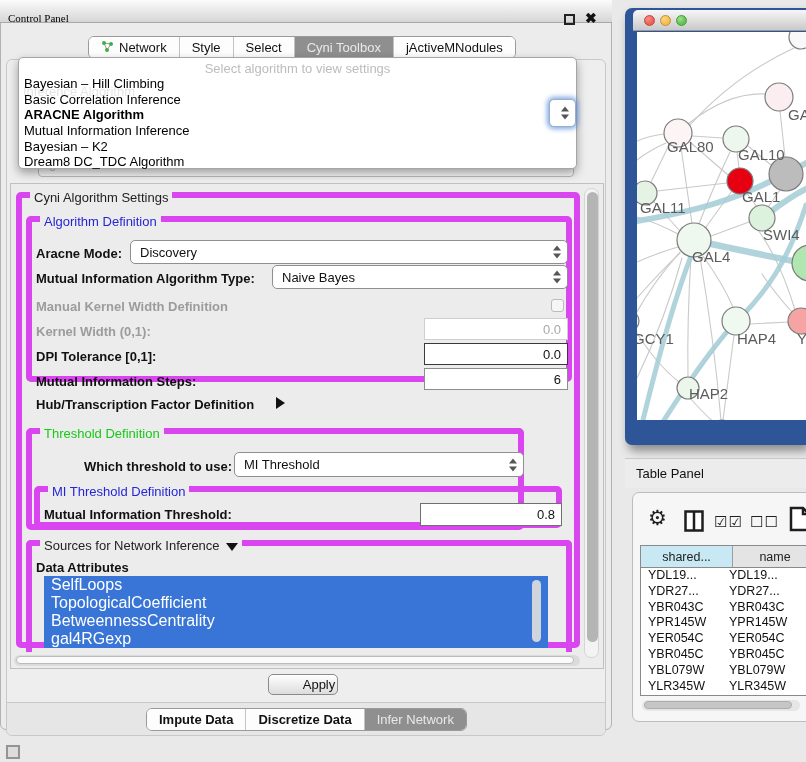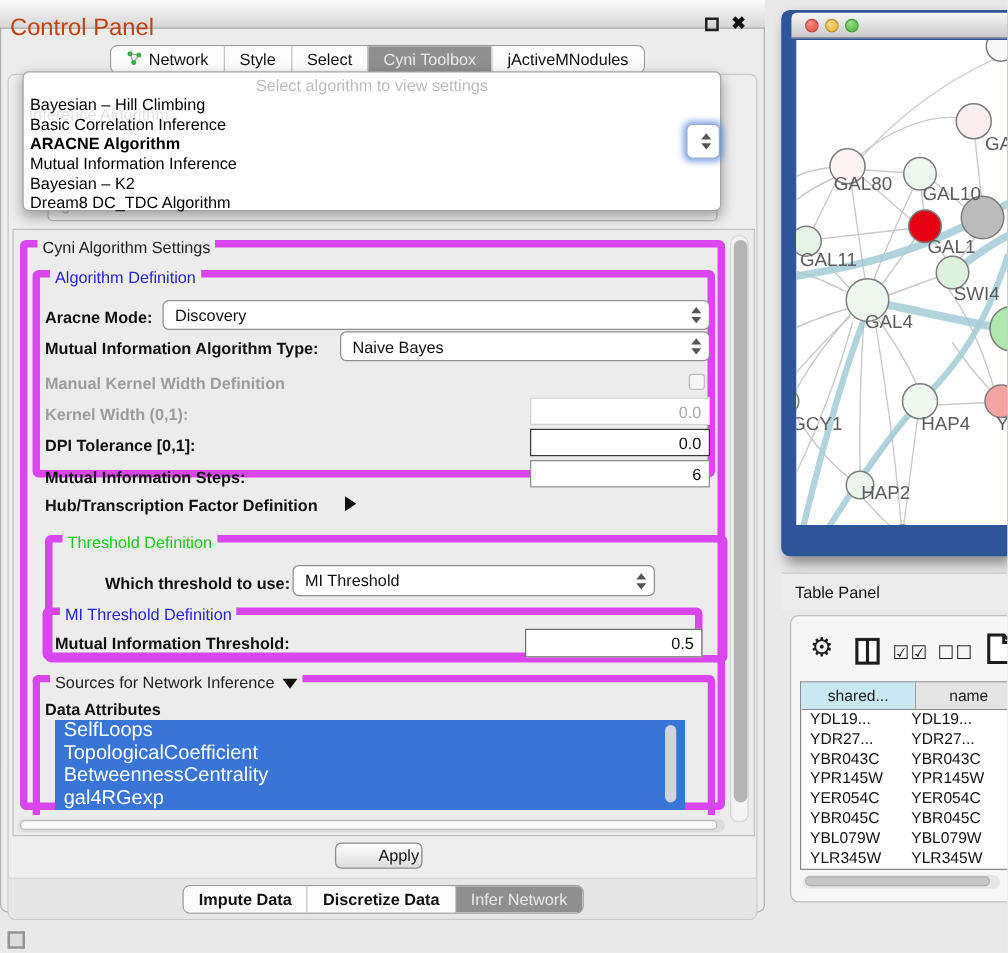--- a/index.html
+++ b/index.html
@@ -6,21 +6,21 @@
   *{box-sizing:border-box;}
   #app{position:relative;width:806px;height:762px;overflow:hidden;
        font-family:"Liberation Sans",sans-serif;background:#e9e9e9;}
   .abs{position:absolute;}
   .lbl{font-size:13px;color:#111;}
   .b{font-weight:bold;}
   .dis{color:#9c9c9c;}
   
   .cp-win{left:0;top:8;width:612px;height:730px;background:#ececec;border:1px solid #b2b2b2;border-radius:0 0 6px 6px;}
   .cp-title{left:0;top:8;width:612px;height:23px;background:linear-gradient(#fbfbfb,#d6d6d6);border-bottom:1px solid #a8a8a8;}
-  .cp-title-text{left:8px;top:12px;font-size:19px;color:#c2410c;}
+  .cp-title-text{left:8px;top:12px;font-size:11px;color:#000000;font-family:Liberation Serif, serif;}
   .float-ic{left:564px;top:14px;width:11px;height:11px;border:2px solid #222;background:transparent;}
   .close-ic{left:585px;top:10px;font-size:14px;font-weight:bold;color:#111;}
   .content-panel{left:6px;top:59px;width:600px;height:677px;background:#eeeeee;border:1px solid #c8c8c8;border-radius:6px;}
   
   .tabbar{display:flex;border:1px solid #9a9a9a;border-radius:6px;overflow:hidden;background:#fdfdfd;height:23px;}
   .tab{padding:3px 12px;font-size:13px;color:#111;border-left:1px solid #c3c3c3;display:flex;align-items:center;gap:5px;background:#fdfdfd;white-space:nowrap;}
   .tab:first-child{border-left:none;}
   .tab.sel{background:#8f8f8f;color:#e9e9e9;}
   
   .popup{left:18px;top:57px;width:559px;height:112px;background:#fff;border:1px solid #a5a5a5;border-radius:5px;box-shadow:0 4px 10px rgba(0,0,0,.35);z-index:30;}
@@ -166,34 +166,34 @@
   <div class="abs lbl b" style="left:36px;top:374px;">Mutual Information Steps:</div>
   <div class="tf" style="left:424px;top:368px;width:144px;height:22px;border:1px solid #8d8d8d;">
     <span>6</span>
   </div>
 
   <div class="abs lbl b" style="left:36px;top:397px;">
     <span>Hub/Transcription Factor Definition</span>
   </div>
   <div class="tri-right" style="left:276px;top:397px;"></div>
 
-  <div class="group" style="left:36px;top:428px;width:546px;height:102px;">
+  <div class="group" style="left:26px;top:428px;width:498px;height:102px;">
     <span class="legend lg-green">Threshold Definition</span>
   </div>
   <div class="abs lbl b" style="left:84px;top:459px;">Which threshold to use:</div>
   <div class="combo" style="left:234px;top:452px;width:290px;height:25px;">
     <span>MI Threshold</span>
     <span class="updown"></span>
   </div>
   <div class="group" style="left:34px;top:486px;width:528px;height:42px;">
     <span class="legend lg-blue">MI Threshold Definition</span>
   </div>
   <div class="abs lbl b" style="left:44px;top:507px;">Mutual Information Threshold:</div>
   <div class="tf" style="left:420px;top:503px;width:142px;height:23px;border:1px solid #6f6f6f;">
-    <span>0.5</span>
+    <span>0.8</span>
   </div>
 
   <div class="group" style="left:26px;top:540px;width:546px;height:112px;border-bottom:none;border-radius:5px 5px 0 0;">
     <span class="legend" style="color:#222;">
       <span>Sources for Network Inference</span><span class="tri-down"></span>
     </span>
   </div>
   <div class="abs lbl b" style="left:36px;top:560px;">Data Attributes</div>
   <div class="attr-list" style="left:44px;top:576px;width:504px;height:72px;">
       <div class="attr">SelfLoops</div>

